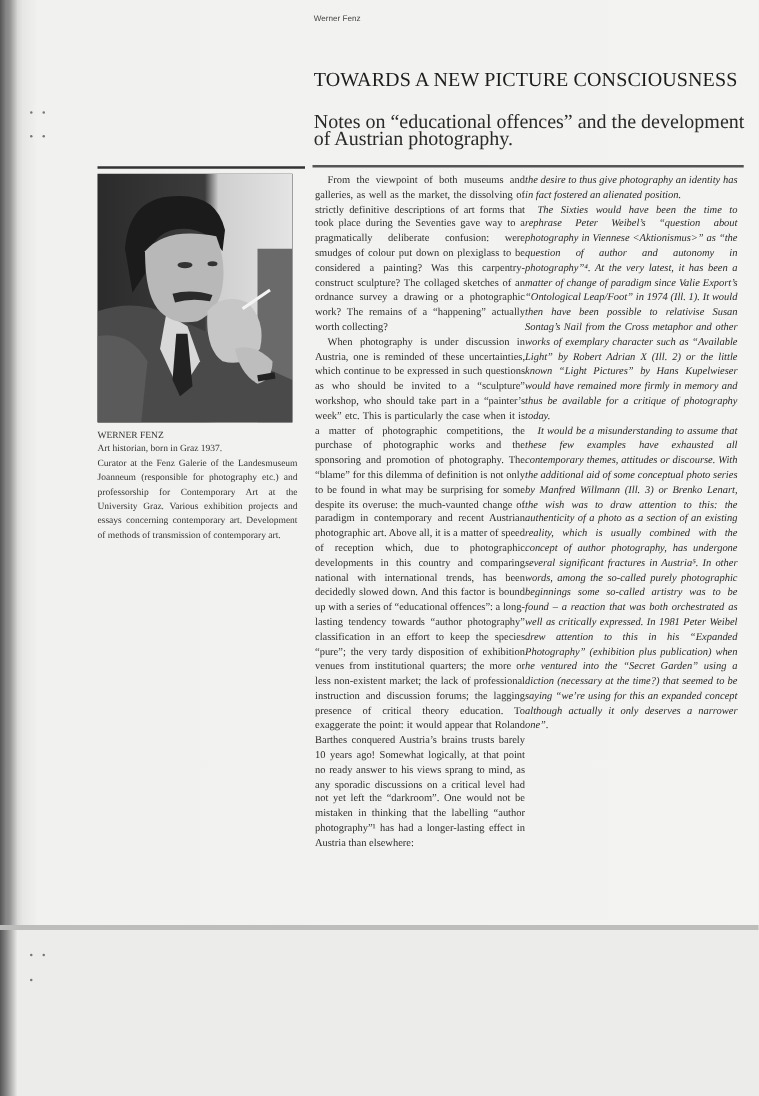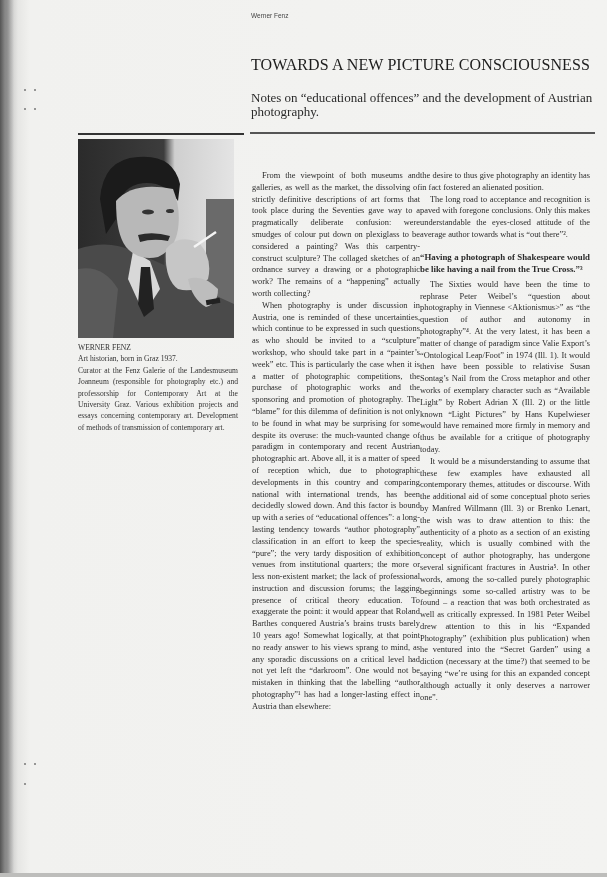--- a/index.html
+++ b/index.html
@@ -4,21 +4,21 @@
   <style>
     html, body { margin: 0; padding: 0; }
     body {
       width: 607px; height: 877px; overflow: hidden;
       background: #ececea;
       font-family: "Liberation Serif", "DejaVu Serif", serif;
       color: #2a2a2a;
       position: relative;
     }
     .page {
-      position: absolute; left: 0; top: 0; width: 607px; height: 877px;
+      position: absolute; left: 0; top: 0; width: 607px; height: 744px;
       background: linear-gradient(to right, #6e6e6e 0px, #9a9a9a 6px, #c9c9c8 10px, #e6e6e4 18px, #f1f1ef 30px, #f3f3f1 100%);
     }
     .spine-shadow {
       position: absolute; left: 0; top: 0; width: 14px; height: 877px;
       background: linear-gradient(to right, #555 0, #888 5px, rgba(200,200,200,0) 14px);
     }
     .bottom-edge {
       position: absolute; left: 0; bottom: 0; width: 607px; height: 4px;
       background: #bdbdbb;
     }
@@ -29,47 +29,46 @@
       font-family: "Liberation Sans", "DejaVu Sans", sans-serif;
       font-size: 6.5px; color: #444;
     }
     .title {
       position: absolute; left: 251px; top: 56px; width: 340px;
       font-size: 16px; line-height: 17px; letter-spacing: 0.1px;
       color: #1c1c1c; margin: 0; font-weight: normal;
     }
     .subtitle {
       position: absolute; left: 251px; top: 91px; width: 345px;
-      font-size: 13px; line-height: 14px; color: #2a2a2a; margin: 0;
+      font-size: 16px; line-height: 14px; color: #2a2a2a; margin: 0;
     }
     .rule {
       position: absolute; top: 133px; height: 2px; background: #333;
     }
     .rule.left { left: 78px; width: 166px; }
     .rule.right { left: 250px; width: 345px; background: #555; height: 1.5px; top: 132px; }
     .portrait {
       position: absolute; left: 78px; top: 139px; width: 156px; height: 199px;
       background: #3a3a3a; overflow: hidden;
     }
     .portrait svg { width: 100%; height: 100%; display: block; }
     .bio {
       position: absolute; left: 78px; top: 342px; width: 160px;
       font-size: 7.6px; line-height: 11.4px; color: #333; text-align: justify;
     }
     .bio p { margin: 0; }
     .col {
       position: absolute; top: 138px; width: 168px;
       font-size: 8.4px; line-height: 11.8px; color: #2b2b2b;
       text-align: justify;
-      margin-top: 32px;
     }
     .col p { margin: 0; text-indent: 10px; }
     .col p.noindent { text-indent: 0; }
     .col1 { left: 252px; }
-    .col2 { left: 420px; width: 170px; }
+    .col2 { left: 420px; width: 170px; font-style: italic; }
     .pull-quote {
       font-weight: bold; text-indent: 0 !important;
       margin: 10px 0 4px 0 !important; font-size: 8.8px; line-height: 12px;
     }
   </style>
 </head>
 <body>
 
 <div class="page">
   <div class="spine-shadow"></div>
@@ -139,20 +138,18 @@
     <p>Curator at the Fenz Galerie of the Landesmuseum Joanneum (responsible for photography etc.) and professorship for Contemporary Art at the University Graz. Various exhibition projects and essays concerning contemporary art. Development of methods of transmission of contemporary art.</p>
   </div>
 
   <div class="col col1">
     <p>From the viewpoint of both museums and galleries, as well as the market, the dissolving of strictly definitive descriptions of art forms that took place during the Seventies gave way to a pragmatically deliberate confusion: were smudges of colour put down on plexiglass to be considered a painting? Was this carpentry-construct sculpture? The collaged sketches of an ordnance survey a drawing or a photographic work? The remains of a “happening” actually worth collecting?</p>
     <p>When photography is under discussion in Austria, one is reminded of these uncertainties, which continue to be expressed in such questions as who should be invited to a “sculpture” workshop, who should take part in a “painter’s week” etc. This is particularly the case when it is a matter of photographic competitions, the purchase of photographic works and the sponsoring and promotion of photography. The “blame” for this dilemma of definition is not only to be found in what may be surprising for some despite its overuse: the much-vaunted change of paradigm in contemporary and recent Austrian photographic art. Above all, it is a matter of speed of reception which, due to photographic developments in this country and comparing national with international trends, has been decidedly slowed down. And this factor is bound up with a series of “educational offences”: a long-lasting tendency towards “author photography” classification in an effort to keep the species “pure”; the very tardy disposition of exhibition venues from institutional quarters; the more or less non-existent market; the lack of professional instruction and discussion forums; the lagging presence of critical theory education. To exaggerate the point: it would appear that Roland Barthes conquered Austria’s brains trusts barely 10 years ago! Somewhat logically, at that point no ready answer to his views sprang to mind, as any sporadic discussions on a critical level had not yet left the “darkroom”. One would not be mistaken in thinking that the labelling “author photography”¹ has had a longer-lasting effect in Austria than elsewhere:</p>
   </div>
 
   <div class="col col2">
     <p class="noindent">the desire to thus give photography an identity has in fact fostered an alienated position.</p>
-    <p>The long road to acceptance and recognition is paved with foregone conclusions. Only this makes understandable the eyes-closed attitude of the average author towards what is “out there”².</p>
-    <p class="pull-quote">“Having a photograph of Shakespeare would be like having a nail from the True Cross.”³</p>
     <p>The Sixties would have been the time to rephrase Peter Weibel’s “question about photography in Viennese &lt;Aktionismus&gt;” as “the question of author and autonomy in photography”⁴. At the very latest, it has been a matter of change of paradigm since Valie Export’s “Ontological Leap/Foot” in 1974 (Ill. 1). It would then have been possible to relativise Susan Sontag’s Nail from the Cross metaphor and other works of exemplary character such as “Available Light” by Robert Adrian X (Ill. 2) or the little known “Light Pictures” by Hans Kupelwieser would have remained more firmly in memory and thus be available for a critique of photography today.</p>
     <p>It would be a misunderstanding to assume that these few examples have exhausted all contemporary themes, attitudes or discourse. With the additional aid of some conceptual photo series by Manfred Willmann (Ill. 3) or Brenko Lenart, the wish was to draw attention to this: the authenticity of a photo as a section of an existing reality, which is usually combined with the concept of author photography, has undergone several significant fractures in Austria⁵. In other words, among the so-called purely photographic beginnings some so-called artistry was to be found – a reaction that was both orchestrated as well as critically expressed. In 1981 Peter Weibel drew attention to this in his “Expanded Photography” (exhibition plus publication) when he ventured into the “Secret Garden” using a diction (necessary at the time?) that seemed to be saying “we’re using for this an expanded concept although actually it only deserves a narrower one”.</p>
   </div>
 
   <div class="bottom-edge"></div>
 </div>
 
 </body></html>

